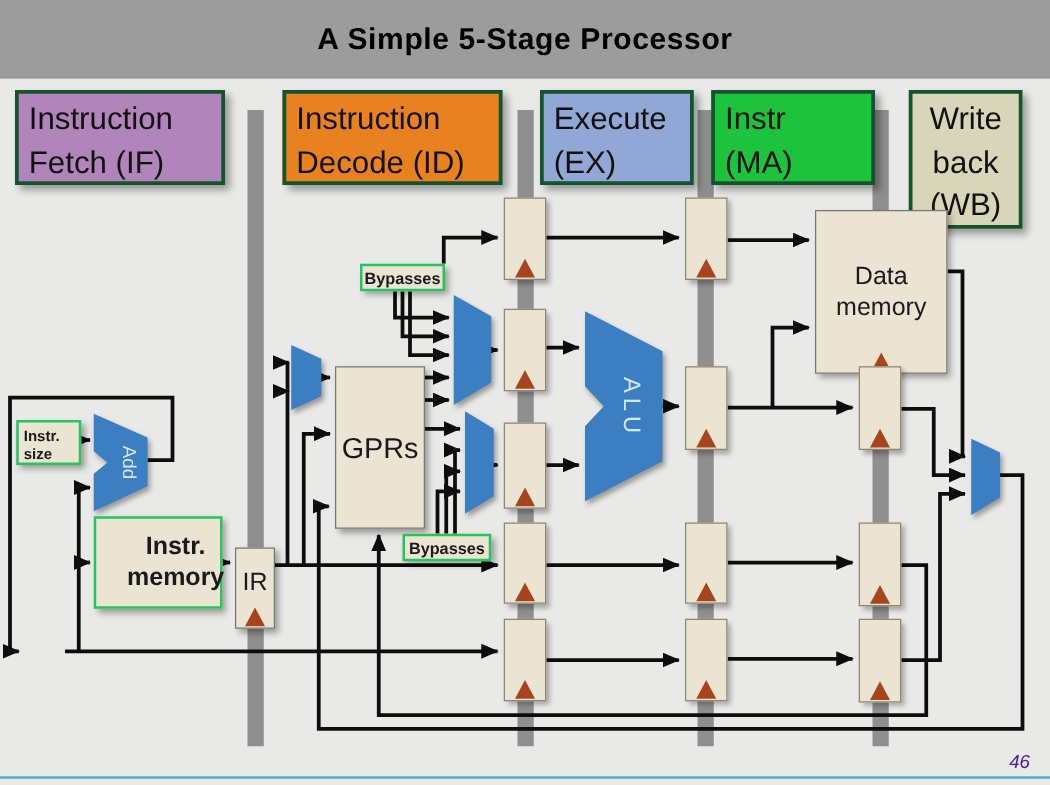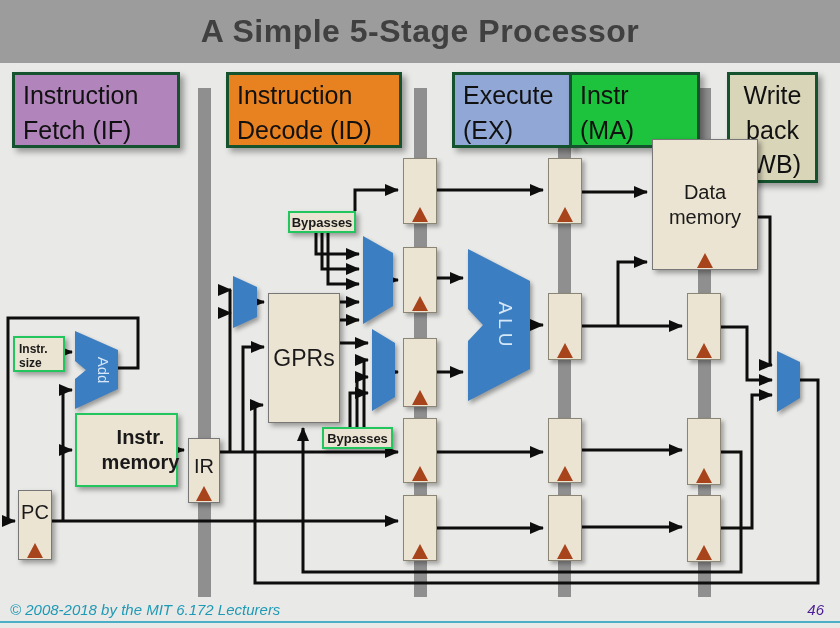--- a/index.html
+++ b/index.html
@@ -1,20 +1,20 @@
 <!DOCTYPE html>
 <html><head>
 <meta charset="utf-8">
 <style>
   html,body{margin:0;padding:0;}
   .canvas{position:relative;width:840px;height:628px;background:#e9e9e7;
     font-family:"Liberation Sans",sans-serif;overflow:hidden;}
   .banner{position:absolute;left:0;top:0;width:840px;height:63px;background:#9c9c9c;
     display:flex;align-items:center;justify-content:center;}
-  .title{font-size:32px;font-weight:bold;color:#404040;letter-spacing:.5px;}
+  .title{font-size:24px;font-weight:bold;color:#000000;letter-spacing:.5px;}
   .stage{position:absolute;border:3px solid #14532d;box-sizing:border-box;
     font-size:25px;font-weight:500;line-height:1.38;color:#111;padding:3px 8px;
     box-shadow:4px 4px 6px rgba(0,0,0,.35);}
   .stage.center{text-align:center;padding:3px 2px;}
   .box{position:absolute;box-sizing:border-box;background:#ece4d2;color:#1a1a1a;
     box-shadow:3px 3px 5px rgba(0,0,0,.35);}
   .bordered{border:2px solid #22c55e;font-weight:bold;}
   .thin{border:1px solid #777;}
   .flexc{display:flex;align-items:center;justify-content:center;text-align:center;}
   .reg{position:absolute;width:34px;background:#ece4d2;border:1px solid #8a8574;
@@ -127,45 +127,40 @@
       <polygon points="363,236 393,253 393,306 363,324"></polygon>
       <polygon points="372,329 395,343 395,397 372,411"></polygon>
       <polygon points="777,351 800,362 800,398 777,412"></polygon>
     </g>
     <text transform="translate(102,370) rotate(90)" text-anchor="middle" dominant-baseline="middle" fill="#d6e7f8" font-size="15" font-family="Liberation Sans, sans-serif">Add</text>
     <text transform="translate(504,326) rotate(90)" text-anchor="middle" dominant-baseline="middle" fill="#d6e7f8" font-size="19" letter-spacing="4" font-family="Liberation Sans, sans-serif">ALU</text>
   </svg>
 
   <div class="stage" style="left: 12px; top: 72px; width: 168px; height: 76px; background-color: rgb(177, 132, 188);">Instruction Fetch (IF)</div>
   <div class="stage" style="left: 226px; top: 72px; width: 176px; height: 76px; background-color: rgb(232, 129, 31);">Instruction Decode (ID)</div>
-  <div class="stage" style="left: 432px; top: 72px; width: 123px; height: 76px; background-color: rgb(145, 168, 214); margin-left: 20px;">Execute (EX)</div>
+  <div class="stage" style="left: 432px; top: 72px; width: 123px; height: 76px; background-color: rgb(145, 168, 214);">Execute (EX)</div>
   <div class="stage" style="left: 569px; top: 72px; width: 131px; height: 76px; background-color: rgb(29, 194, 61);">Instr (MA)</div>
   <div class="stage center" style="left: 727px; top: 72px; width: 91px; height: 111px; background-color: rgb(217, 213, 185);">Write back (WB)</div>
 
   <div class="box bordered lbl-sm" style="left:13px;top:336px;width:52px;height:36px;">Instr. size</div>
   <div class="box bordered flexc lbl-mem" style="left:75px;top:413px;width:103px;height:74px;padding-left:28px;">Instr. memory</div>
   <div class="box thin" style="left:188px;top:438px;width:32px;height:65px;">
     <div style="text-align:center;padding-top:16px;font-size:20px;">IR</div>
     <div class="tri"></div>
   </div>
-  <div class="box thin" style="left:18px;top:490px;width:34px;height:70px;">
-    <div style="text-align:center;padding-top:10px;font-size:20px;">PC</div>
-    <div class="tri"></div>
-  </div>
 
   <div class="box thin flexc gprs-lbl" style="left:268px;top:293px;width:72px;height:130px;">GPRs</div>
   <div class="box bordered flexc lbl-byp" style="left:288px;top:211px;width:68px;height:22px;">Bypasses</div>
   <div class="box bordered flexc lbl-byp" style="left:322px;top:427px;width:71px;height:22px;">Bypasses</div>
 
-  <div class="box thin flexc lbl-mem" style="left:652px;top:139px;width:106px;height:131px;">
+  <div class="box thin flexc lbl-mem" style="left:652px;top:168px;width:106px;height:131px;">
     <span>Data memory</span>
     <div class="tri"></div>
   </div>
 
-  <div class="footer">© 2008-2018 by the MIT 6.172 Lecturers</div>
   <div class="pagenum">46</div>
   <div class="bottomrule"></div>
 <div class="reg" style="left: 403px; top: 158px; height: 66px;">
       <div class="tri"></div>
     </div>
     <div class="reg" style="left: 403px; top: 247px; height: 66px;">
       <div class="tri"></div>
     </div>
     <div class="reg" style="left: 403px; top: 338px; height: 69px;">
       <div class="tri"></div>

